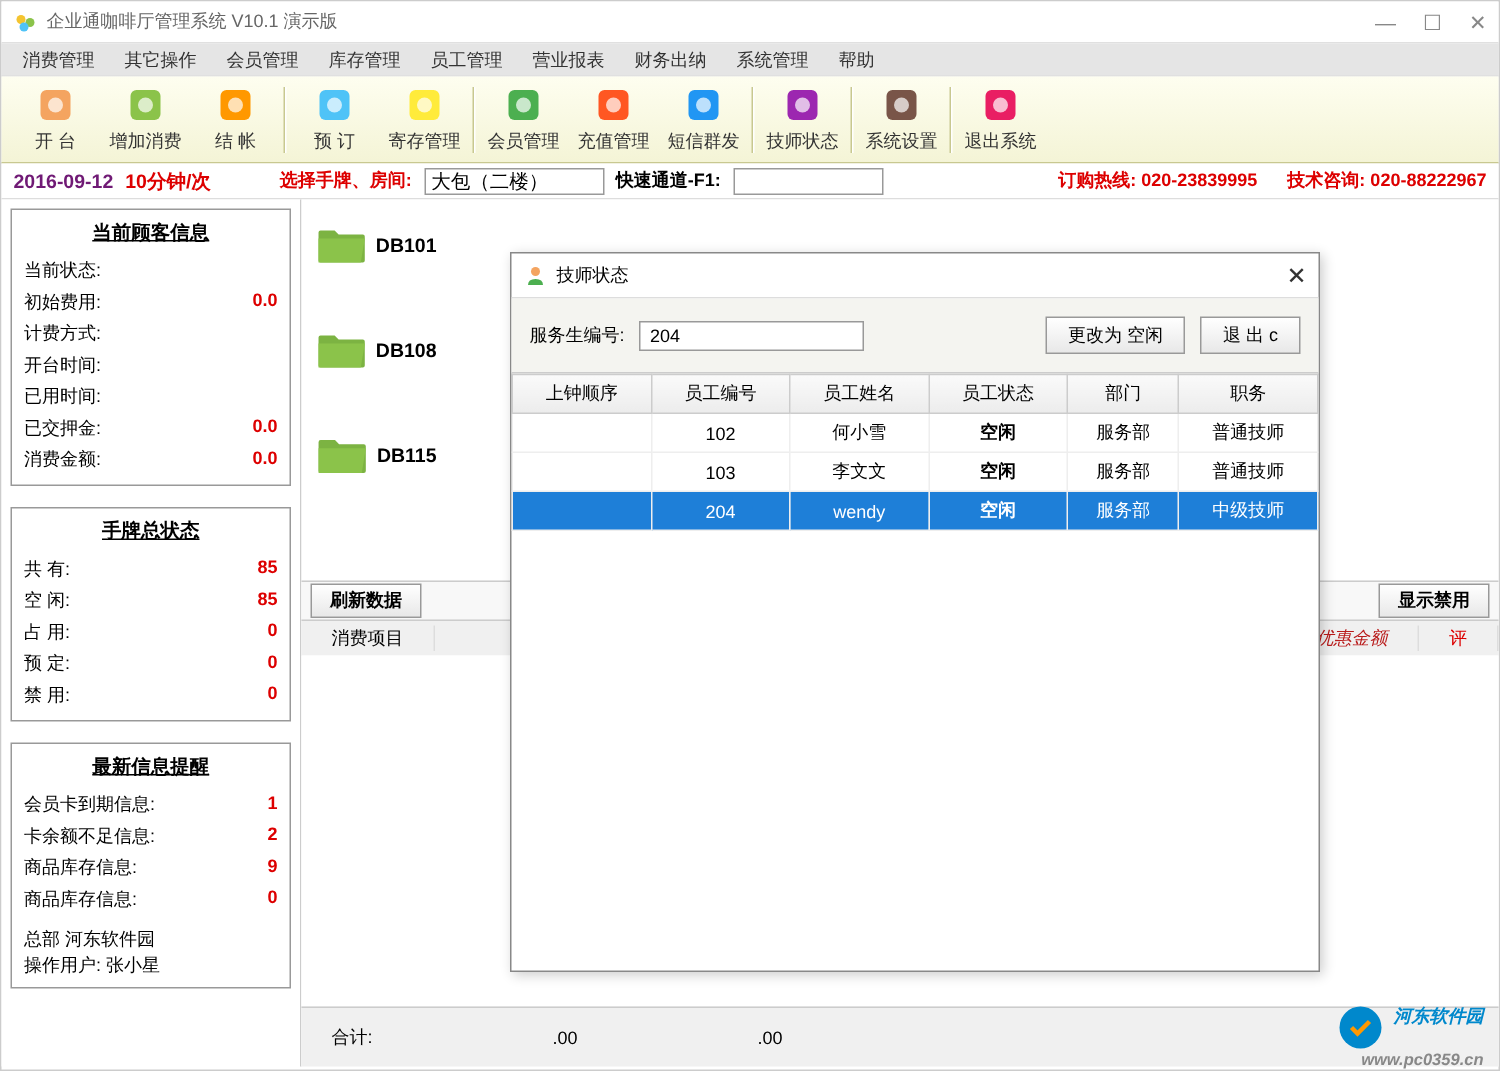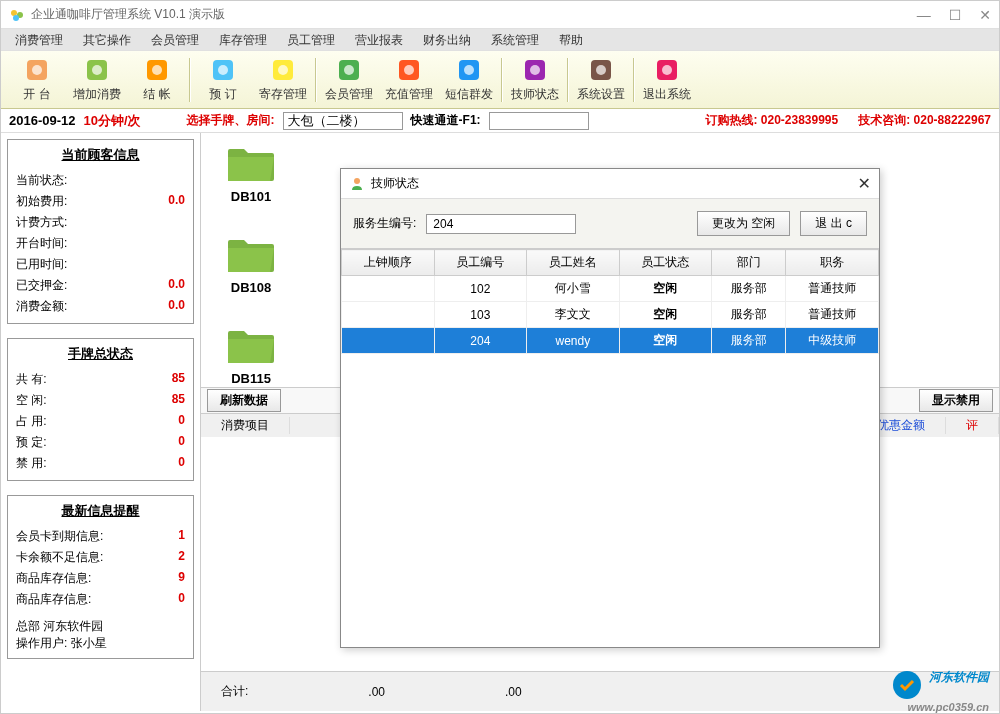--- a/index.html
+++ b/index.html
@@ -11,42 +11,42 @@
 .win-controls { display: flex; gap: 18px; color: #888; }
 .win-controls span { cursor: pointer; font-size: 14px; }
 .menubar { height: 22px; background: #e5e5e5; display: flex; padding: 0 4px; border-bottom: 1px solid #e0e0e0; }
 .menubar .mitem { padding: 3px 10px; color: #333; cursor: pointer; }
 .toolbar { height: 58px; background: linear-gradient(#fefef0, #f4f4d6); border-bottom: 1px solid #c8c890; display: flex; align-items: center; padding: 0 6px; gap: 0; }
 .tool-btn { width: 60px; height: 54px; display: flex; flex-direction: column; align-items: center; justify-content: center; cursor: pointer; gap: 2px; }
 .tool-btn .ticon { width: 28px; height: 28px; }
 .tool-btn .tlabel { font-size: 12px; color: #333; }
 .tool-sep { width: 2px; height: 44px; border-left: 1px solid #c8c890; border-right: 1px solid #fff; margin: 0 2px; }
 .filterbar { height: 24px; background: #fff; border-bottom: 1px solid #ddd; display: flex; align-items: center; padding: 0 8px; gap: 8px; }
-.filterbar .date { color: #000000; font-weight: bold; font-size: 13px; }
+.filterbar .date { color: #701a75; font-weight: bold; font-size: 13px; }
 .filterbar .red { color: #d00; font-weight: bold; }
 .filterbar input { border: 1px solid #999; height: 18px; padding: 0 4px; font-size: 13px; }
 .filterbar .hotline { color: #d00; font-weight: bold; margin-left: auto; }
 .body-area { display: flex; height: 578px; }
 .left-panel { width: 200px; background: #fff; border-right: 1px solid #ccc; padding: 6px; overflow: hidden; }
 .info-box { border: 1px solid #999; margin-bottom: 14px; padding: 6px 8px; font-size: 12px; }
 .info-box .box-title { text-align: center; font-weight: bold; text-decoration: underline; margin-bottom: 6px; font-size: 13px; }
 .info-row { display: flex; justify-content: space-between; padding: 2px 0; }
 .info-row .val { color: #d00; font-weight: bold; }
 .info-row .valb { color: #000; }
 .main-panel { flex: 1; background: #fff; display: flex; flex-direction: column; position: relative; }
 .room-grid { flex: 1; padding: 10px; display: flex; flex-direction: column; gap: 30px; overflow: hidden; }
-.room-item { display: flex; flex-direction: column; align-items: center; gap: 6px; width: 80px; }
+.room-item { display: flex; flex-direction: row; align-items: center; gap: 6px; width: 80px; }
 .folder-icon { width: 50px; height: 40px; }
 .room-label { font-weight: bold; font-size: 13px; }
 .bottom-toolbar { height: 26px; border-top: 1px solid #ccc; display: flex; align-items: center; padding: 0 6px; background: #f8f8f8; }
 .btm-btn { border: 1px solid #999; background: linear-gradient(#fff,#e8e8e8); padding: 2px 12px; font-weight: bold; cursor: pointer; }
 .btm-btn.right { margin-left: auto; }
 .detail-header { height: 24px; background: #f0f0f0; border-top: 1px solid #ccc; display: flex; align-items: center; }
 .detail-header .col { padding: 0 20px; border-right: 1px solid #ddd; }
-.detail-header .col.r { margin-left: auto; color: #1d4ed8; }
+.detail-header .col.r { margin-left: auto; color: #b91c1c; font-style: italic; }
 .detail-header .col.red { color: #d00; }
 .detail-body { flex: 1; background: #fff; }
 .detail-footer { height: 40px; background: #f0f0f0; border-top: 1px solid #ccc; display: flex; align-items: center; padding: 0 20px; gap: 120px; }
 .watermark { position: absolute; right: 10px; bottom: 10px; font-size: 20px; color: #0088cc; font-weight: bold; font-style: italic; display: flex; align-items: flex-start; gap: 6px; }
 .watermark .sub { font-size: 11px; color: #888; position: absolute; right: 0; bottom: -12px; }
 .dialog { position: absolute; left: 340px; top: 168px; width: 540px; height: 480px; background: #fff; border: 1px solid #888; box-shadow: 2px 2px 8px rgba(0,0,0,0.2); z-index: 10; display: flex; flex-direction: column; }
 .dlg-title { height: 30px; display: flex; align-items: center; padding: 0 8px; border-bottom: 1px solid #ddd; }
 .dlg-title .dicon { width: 16px; height: 16px; margin-right: 6px; }
 .dlg-title .dt { flex: 1; }
 .dlg-title .dclose { font-size: 16px; cursor: pointer; color: #333; }

